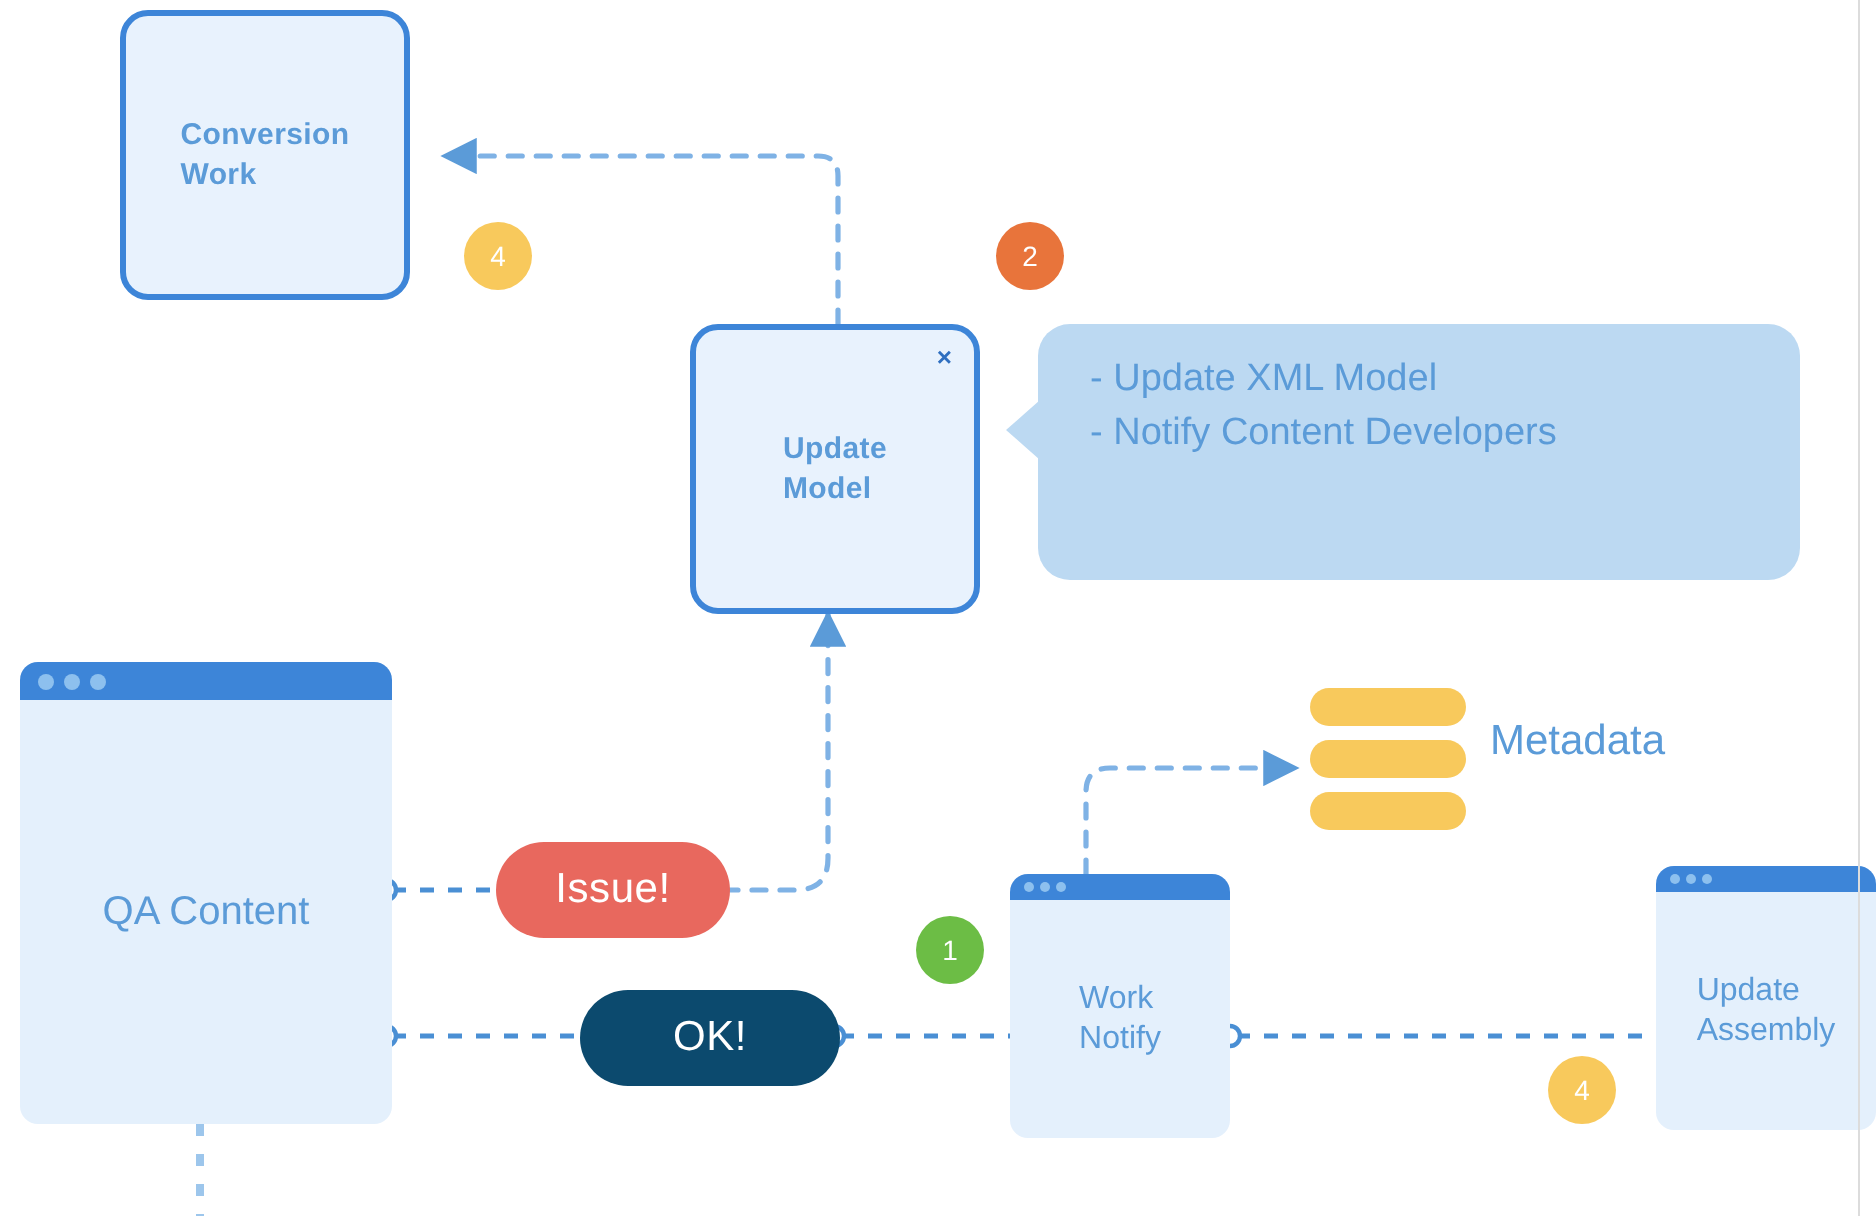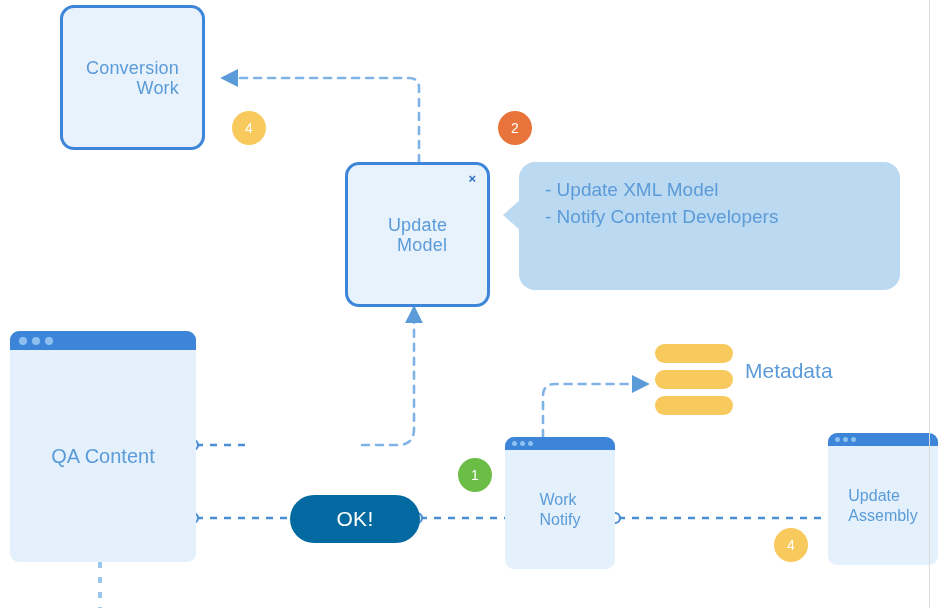--- a/index.html
+++ b/index.html
@@ -31,24 +31,25 @@
     box-sizing: border-box;
     background: #e8f2fd;
     border: 3px solid #3d85d8;
     border-radius: 14px;
     display: flex;
     align-items: center;
     justify-content: center;
   }
   .rnode .label {
     color: #5b9bd8;
-    font-size: 18px;
+    font-size: 15px;
     line-height: 20px;
-    text-align: right;
+    text-align: left;
     letter-spacing: .2px;
+    font-weight: bold;
   }
   .close-x {
     position: absolute;
     top: 7px;
     right: 11px;
     color: #2f6fc0;
     font-size: 13px;
     font-weight: bold;
     line-height: 1;
   }
@@ -245,21 +246,24 @@
 
   <div class="db" style="left:655px; top:344px;">
     <div class="bar"></div>
     <div class="bar"></div>
     <div class="bar"></div>
   </div>
   <div class="db-label" style="left:745px; top:357px;">
     <span>Metadata</span><br>
   </div>
 
-  <div class="pill" style="left:290px; top:495px; width:130px; height:48px; background:#0369a1;">
+  <div class="pill" style="left:248px; top:421px; width:117px; height:48px; background:#e8685e;">
+    <span>Issue!</span>
+  </div>
+  <div class="pill" style="left:290px; top:495px; width:130px; height:48px; background:#0c4a6e;">
     <span>OK!</span>
   </div>
 
   <div class="badge" style="left:232px; top:111px; width:34px; height:34px; background:#f8c95c;">
     <span>4</span>
   </div>
   <div class="badge" style="left:498px; top:111px; width:34px; height:34px; background:#e8743b;">
     <span>2</span>
   </div>
   <div class="badge" style="left:458px; top:458px; width:34px; height:34px; background:#6cbd45;">

